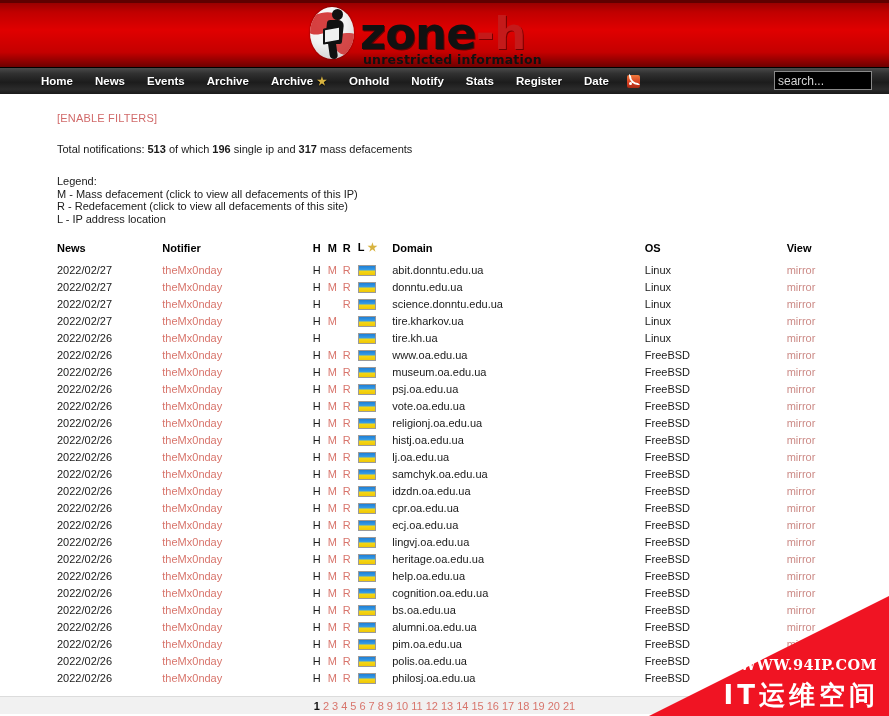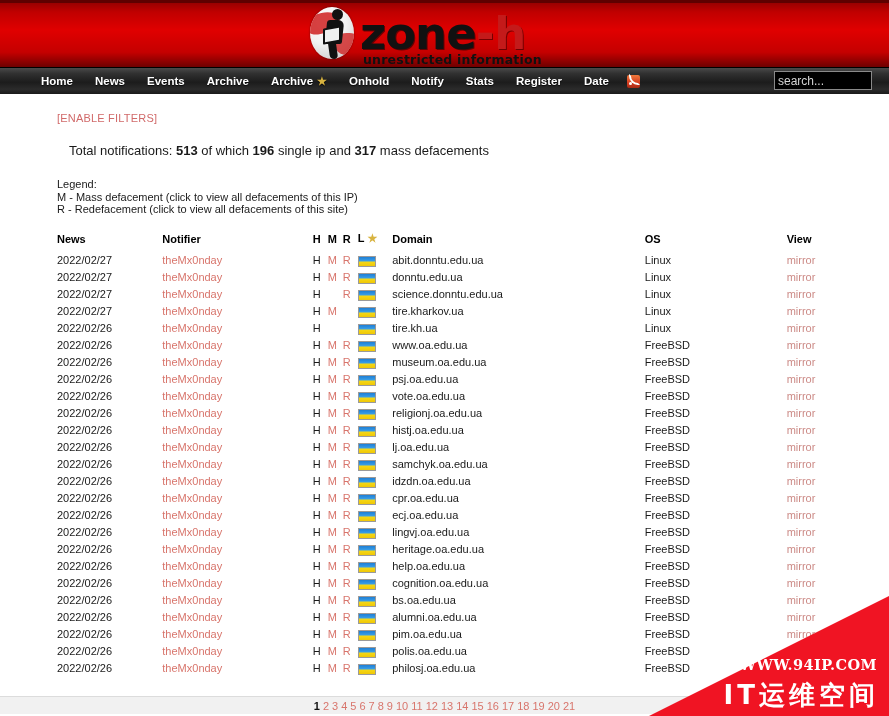--- a/index.html
+++ b/index.html
@@ -231,23 +231,22 @@
   }
   #enable-filters {
     color: #d16a6a;
     font-size: 11px;
     text-decoration: none;
     cursor: pointer;
     letter-spacing: .2px;
   }
   #totals-line {
     margin-top: 19px;
-    font-size: 13px;
+    font-size: 11px;
     color: #1a1a1a;
-    margin-left: 12px;
   }
   #totals-line b { font-weight: bold; }
 
   #legend {
     margin-top: 20px;
     font-size: 11px;
     line-height: 12.6px;
     color: #1a1a1a;
   }
   #legend .legend-row { white-space: nowrap; }
@@ -448,20 +447,21 @@
   <a id="enable-filters" href="#">[ENABLE FILTERS]</a>
 
   <div id="totals-line">
     <span>Total notifications: </span><b>513</b><span> of which </span><b>196</b><span> single ip and </span><b>317</b><span> mass defacements</span>
   </div>
 
   <div id="legend">
     <div class="legend-row">Legend:</div>
     <div class="legend-row">M - Mass defacement (click to view all defacements of this IP)</div>
     <div class="legend-row">R - Redefacement (click to view all defacements of this site)</div>
+    <div class="legend-row">L - IP address location</div>
   </div>
 
   <table id="deface-table">
     <colgroup>
       <col class="col-date">
         <col class="col-notif">
         <col class="col-h">
         <col class="col-m">
         <col class="col-r">
         <col class="col-l">

